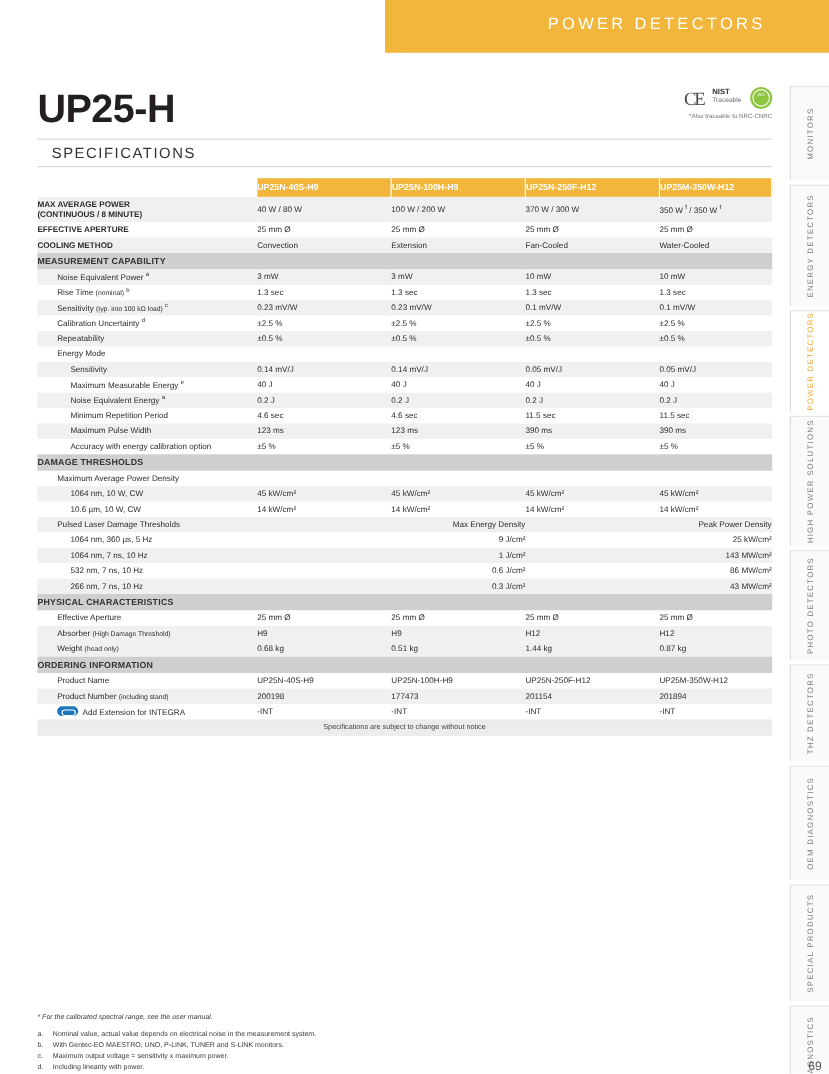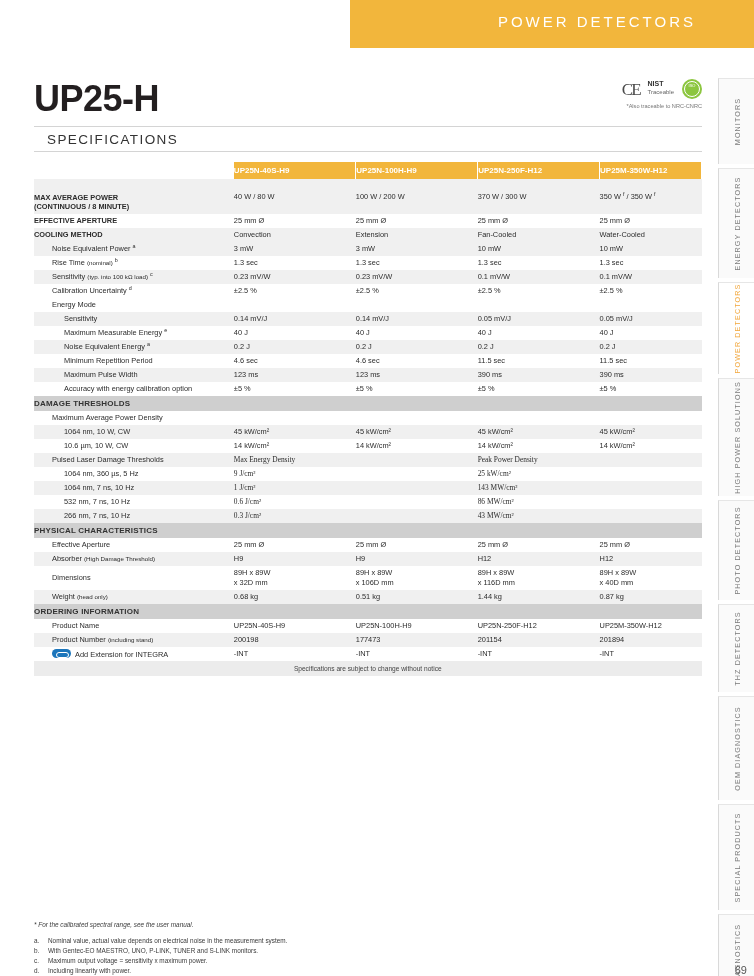--- a/index.html
+++ b/index.html
@@ -102,21 +102,21 @@
     background:#cfcfcf; height:15px; font-weight:700; font-size:8px;
     padding-left:8px; letter-spacing:.2px; color:#333;
   }
   .bold td.lbl { font-weight:700; }
   .bold td.val { }
   .indent1 { padding-left:18px !important; }
   .indent2 { padding-left:30px !important; }
   .small { font-size:6.2px; font-weight:400; }
   .sup { font-size:5.4px; vertical-align:super; }
 
-  .centerspan { text-align:left; padding-left:0 !important;font-family:Liberation Serif, serif; }
+  .centerspan { text-align:right; padding-left:0 !important; }
 
   .note-row td {
     background:#ececec; text-align:center; font-size:6.6px; color:#444; height:15px;
     padding-left:0;
   }
 
   .integra-ico {
     display:inline-block;width:19px;height:9px;border-radius:5px;
     background:#1b75bb;position:relative;top:1px;margin-right:4px;
   }
@@ -202,40 +202,43 @@
   <table class="spec">
     <tbody id="spec-body">
         <tr class="colhdr">
           <td class="blank" style="width: 200px;"></td>
           <td style="width: 122px;">UP25N-40S-H9</td>
           <td style="width: 122px;">UP25N-100H-H9</td>
           <td style="width: 122px;">UP25N-250F-H12</td>
           <td style="width: 102px;">UP25M-350W-H12</td>
         </tr>
         <tr class="shade bold">
-          <td class="lbl" style="width: 200px; padding-top: 14px; padding-bottom: 2px; line-height: 1.25;">MAX AVERAGE POWER<br><span style="font-weight:700">(CONTINUOUS / 8 MINUTE)</span></td>
+          <td class="lbl" style="width: 200px; padding-top: 2px; padding-bottom: 2px; line-height: 1.25;">MAX AVERAGE POWER<br><span style="font-weight:700">(CONTINUOUS / 8 MINUTE)</span></td>
           <td class="val" style="width: 122px;">40 W / 80 W</td>
           <td class="val" style="width: 122px;">100 W / 200 W</td>
           <td class="val" style="width: 122px;">370 W / 300 W</td>
           <td class="val" style="width: 102px;">350 W <span class="sup">f</span> / 350 W <span class="sup">f</span></td>
         </tr>
         <tr class="white bold">
           <td class="lbl" style="width: 200px; padding-top: 2px; padding-bottom: 2px; line-height: 1.25;">EFFECTIVE APERTURE</td>
           <td class="val" style="width: 122px;">25 mm Ø</td>
           <td class="val" style="width: 122px;">25 mm Ø</td>
           <td class="val" style="width: 122px;">25 mm Ø</td>
           <td class="val" style="width: 102px;">25 mm Ø</td>
         </tr>
         <tr class="shade bold">
           <td class="lbl" style="width: 200px; padding-top: 2px; padding-bottom: 2px; line-height: 1.25;">COOLING METHOD</td>
           <td class="val" style="width: 122px;">Convection</td>
           <td class="val" style="width: 122px;">Extension</td>
           <td class="val" style="width: 122px;">Fan-Cooled</td>
           <td class="val" style="width: 102px;">Water-Cooled</td>
         </tr>
+        <tr class="sect">
+          <td colspan="5">MEASUREMENT CAPABILITY</td>
+        </tr>
         <tr class="shade">
           <td class="lbl indent1" style="width: 200px;">Noise Equivalent Power <span class="sup">a</span></td>
           <td class="val" style="width: 122px;">3 mW</td>
           <td class="val" style="width: 122px;">3 mW</td>
           <td class="val" style="width: 122px;">10 mW</td>
           <td class="val" style="width: 102px;">10 mW</td>
         </tr>
         <tr class="white">
           <td class="lbl indent1" style="width: 200px;">Rise Time <span class="small">(nominal)</span> <span class="sup">b</span></td>
           <td class="val" style="width: 122px;">1.3 sec</td>
@@ -250,20 +253,27 @@
           <td class="val" style="width: 122px;">0.1 mV/W</td>
           <td class="val" style="width: 102px;">0.1 mV/W</td>
         </tr>
         <tr class="white">
           <td class="lbl indent1" style="width: 200px;">Calibration Uncertainty <span class="sup">d</span></td>
           <td class="val" style="width: 122px;">±2.5 %</td>
           <td class="val" style="width: 122px;">±2.5 %</td>
           <td class="val" style="width: 122px;">±2.5 %</td>
           <td class="val" style="width: 102px;">±2.5 %</td>
         </tr>
+        <tr class="shade">
+          <td class="lbl indent1" style="width: 200px;">Repeatability</td>
+          <td class="val" style="width: 122px;">±0.5 %</td>
+          <td class="val" style="width: 122px;">±0.5 %</td>
+          <td class="val" style="width: 122px;">±0.5 %</td>
+          <td class="val" style="width: 102px;">±0.5 %</td>
+        </tr>
         <tr class="white">
           <td class="lbl indent1" style="width: 200px;">Energy Mode</td>
           <td class="val" style="width: 122px;"></td>
           <td class="val" style="width: 122px;"></td>
           <td class="val" style="width: 122px;"></td>
           <td class="val" style="width: 102px;"></td>
         </tr>
         <tr class="shade">
           <td class="lbl indent2" style="width: 200px;">Sensitivity</td>
           <td class="val" style="width: 122px;">0.14 mV/J</td>
@@ -364,27 +374,20 @@
           <td class="val" style="width: 122px;">25 mm Ø</td>
           <td class="val" style="width: 122px;">25 mm Ø</td>
           <td class="val" style="width: 102px;">25 mm Ø</td>
         </tr>
         <tr class="shade">
           <td class="lbl indent1" style="width: 200px;">Absorber <span class="small">(High Damage Threshold)</span></td>
           <td class="val" style="width: 122px;">H9</td>
           <td class="val" style="width: 122px;">H9</td>
           <td class="val" style="width: 122px;">H12</td>
           <td class="val" style="width: 102px;">H12</td>
-        </tr>
-        <tr class="white">
-          <td class="lbl indent1" style="width: 200px; height: 24px;">Dimensions</td>
-          <td class="val" style="width: 122px; height: 24px; line-height: 1.3;">89H x 89W<br>x 32D mm</td>
-          <td class="val" style="width: 122px; height: 24px; line-height: 1.3;">89H x 89W<br>x 106D mm</td>
-          <td class="val" style="width: 122px; height: 24px; line-height: 1.3;">89H x 89W<br>x 116D mm</td>
-          <td class="val" style="width: 102px; height: 24px; line-height: 1.3;">89H x 89W<br>x 40D mm</td>
         </tr>
         <tr class="shade">
           <td class="lbl indent1" style="width: 200px;">Weight <span class="small">(head only)</span></td>
           <td class="val" style="width: 122px;">0.68 kg</td>
           <td class="val" style="width: 122px;">0.51 kg</td>
           <td class="val" style="width: 122px;">1.44 kg</td>
           <td class="val" style="width: 102px;">0.87 kg</td>
         </tr>
         <tr class="sect">
           <td colspan="5">ORDERING INFORMATION</td>

